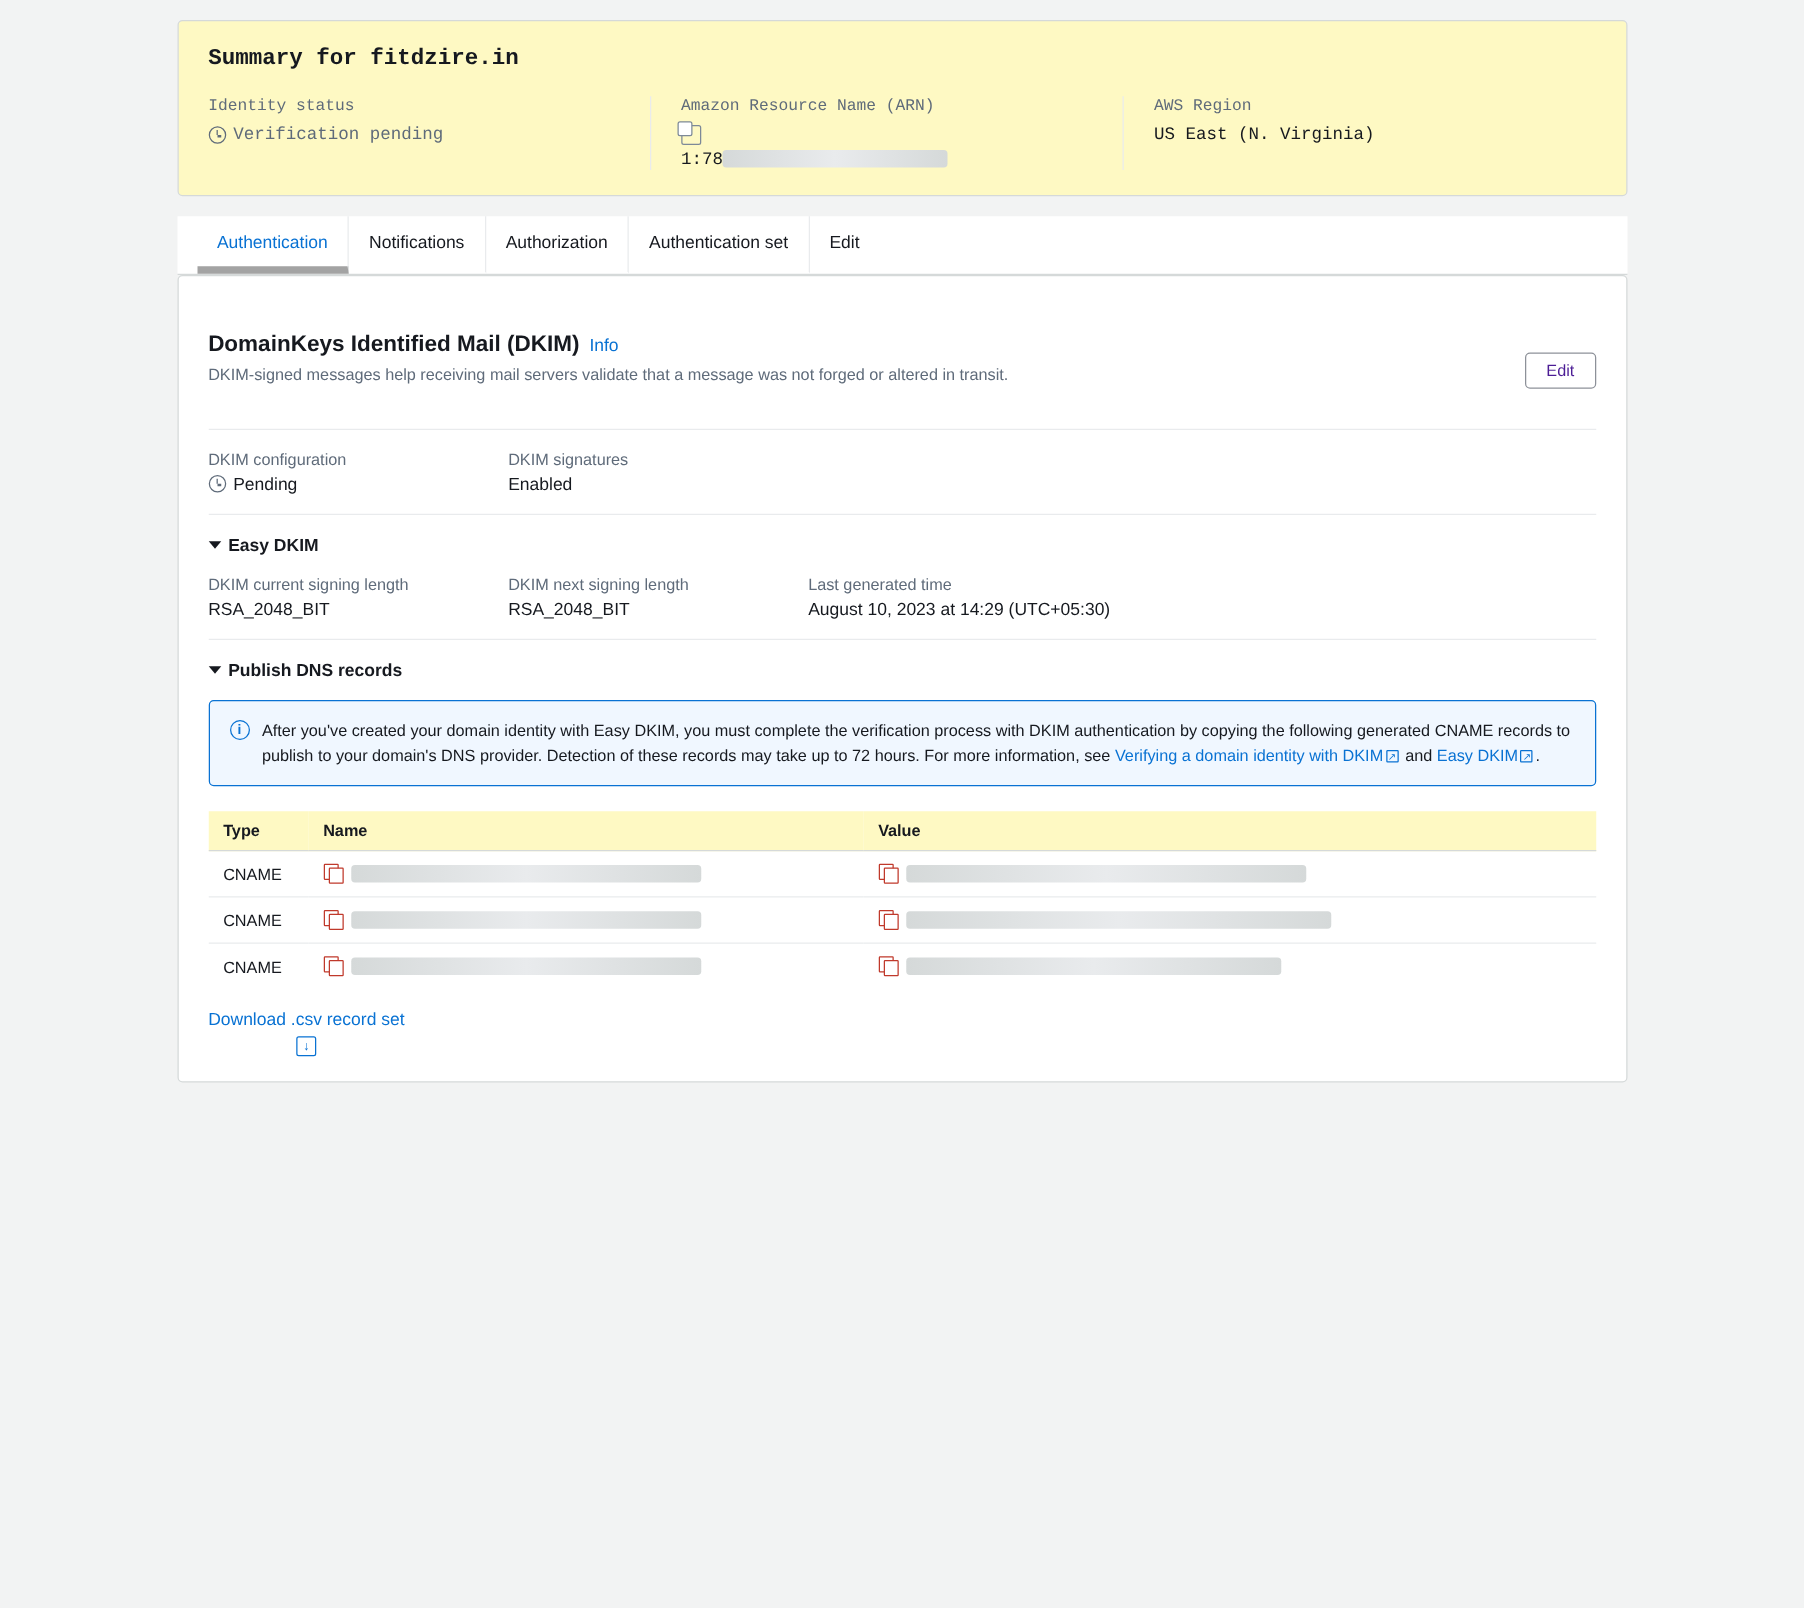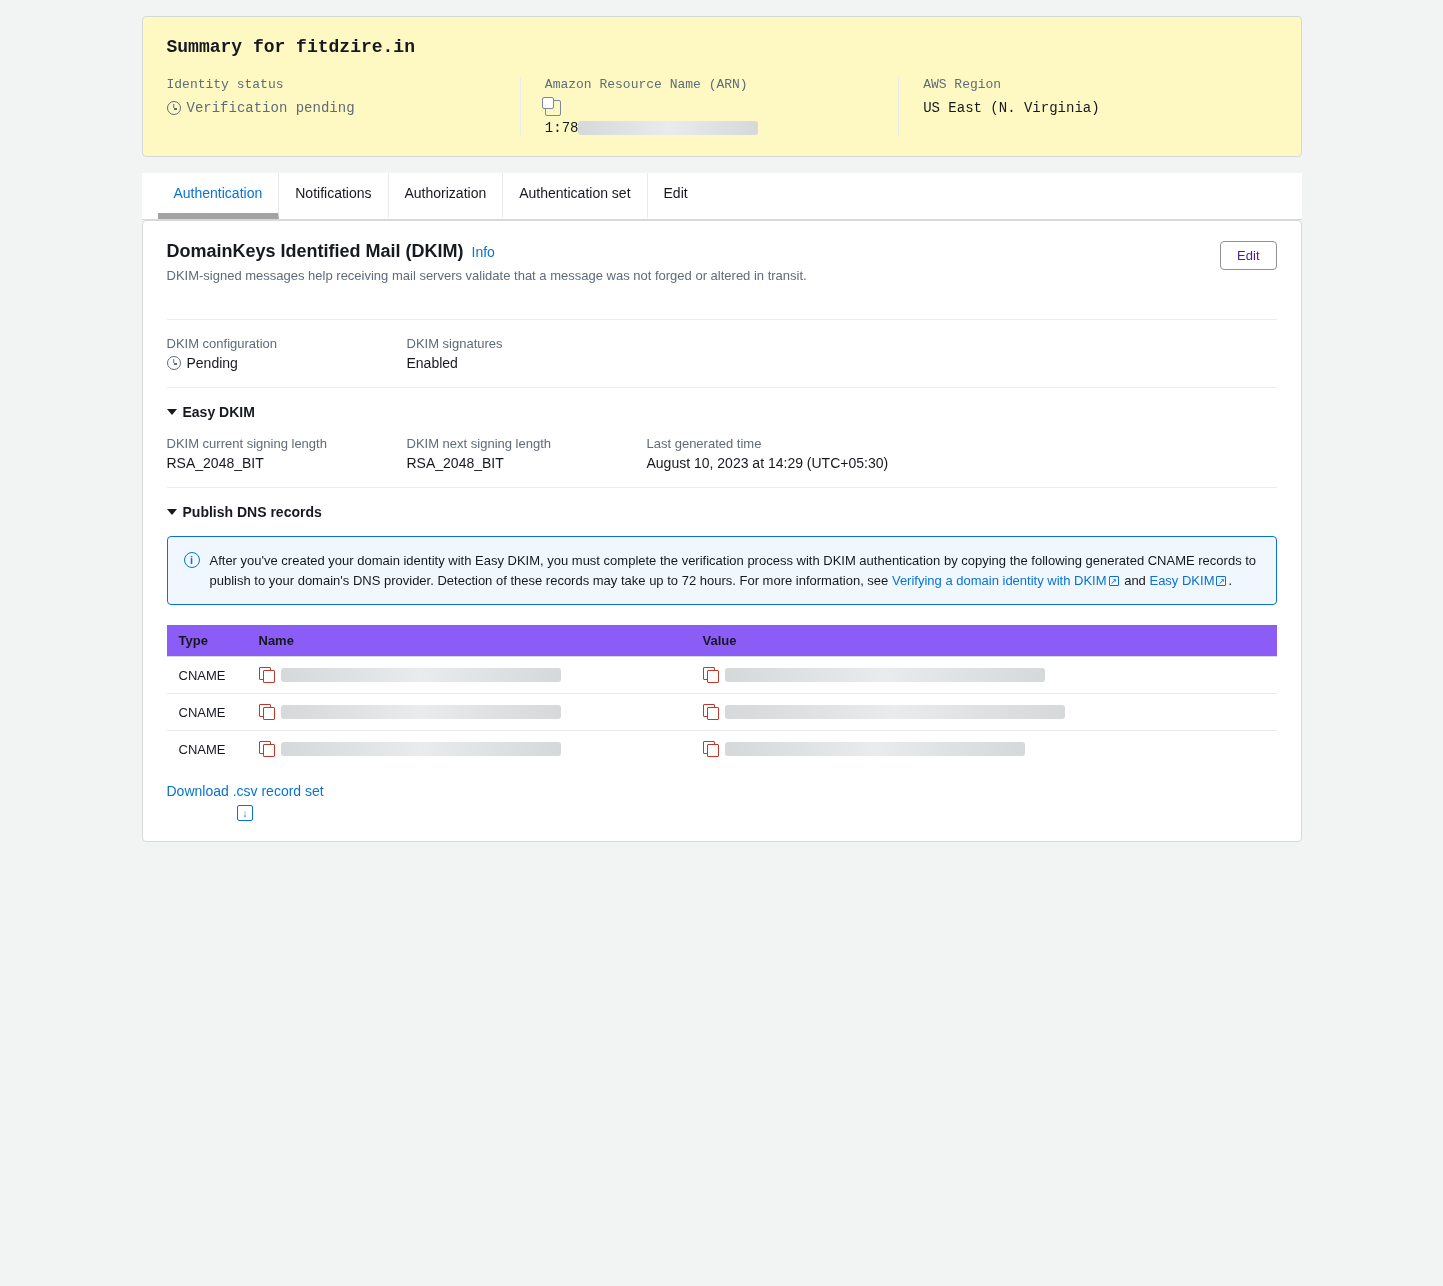--- a/index.html
+++ b/index.html
@@ -159,22 +159,23 @@
     
     .content-card {
       background: #fff;
       border: 1px solid #d5d9d9;
       border-radius: 4px;
       padding: 20px 24px;
     }
     .section-header {
       display: flex;
       justify-content: space-between;
-      align-items: flex-start;
+      align-items: center;
       margin-bottom: 8px;
+      margin-top: 24px;
     }
     .section-title {
       font-size: 18px;
       font-weight: 700;
     }
     .info-link {
       color: #0972d3;
       font-size: 14px;
       margin-left: 8px;
       cursor: pointer;
@@ -275,21 +276,21 @@
     .dns-table {
       width: 100%;
       border-collapse: collapse;
       font-size: 13px;
     }
     .dns-table th {
       text-align: left;
       padding: 8px 12px;
       font-weight: 600;
       color: #16191f;
-      background: #8b5cf6;
+      background: #fef9c3;
       border-bottom: 1px solid #d5d9d9;
     }
     .dns-table td {
       padding: 10px 12px;
       border-bottom: 1px solid #e9ebed;
       vertical-align: middle;
     }
     .dns-table tr:last-child td { border-bottom: none; }
     .dns-table .type-col { width: 80px; }
     .dns-table .name-col { width: 40%; }

